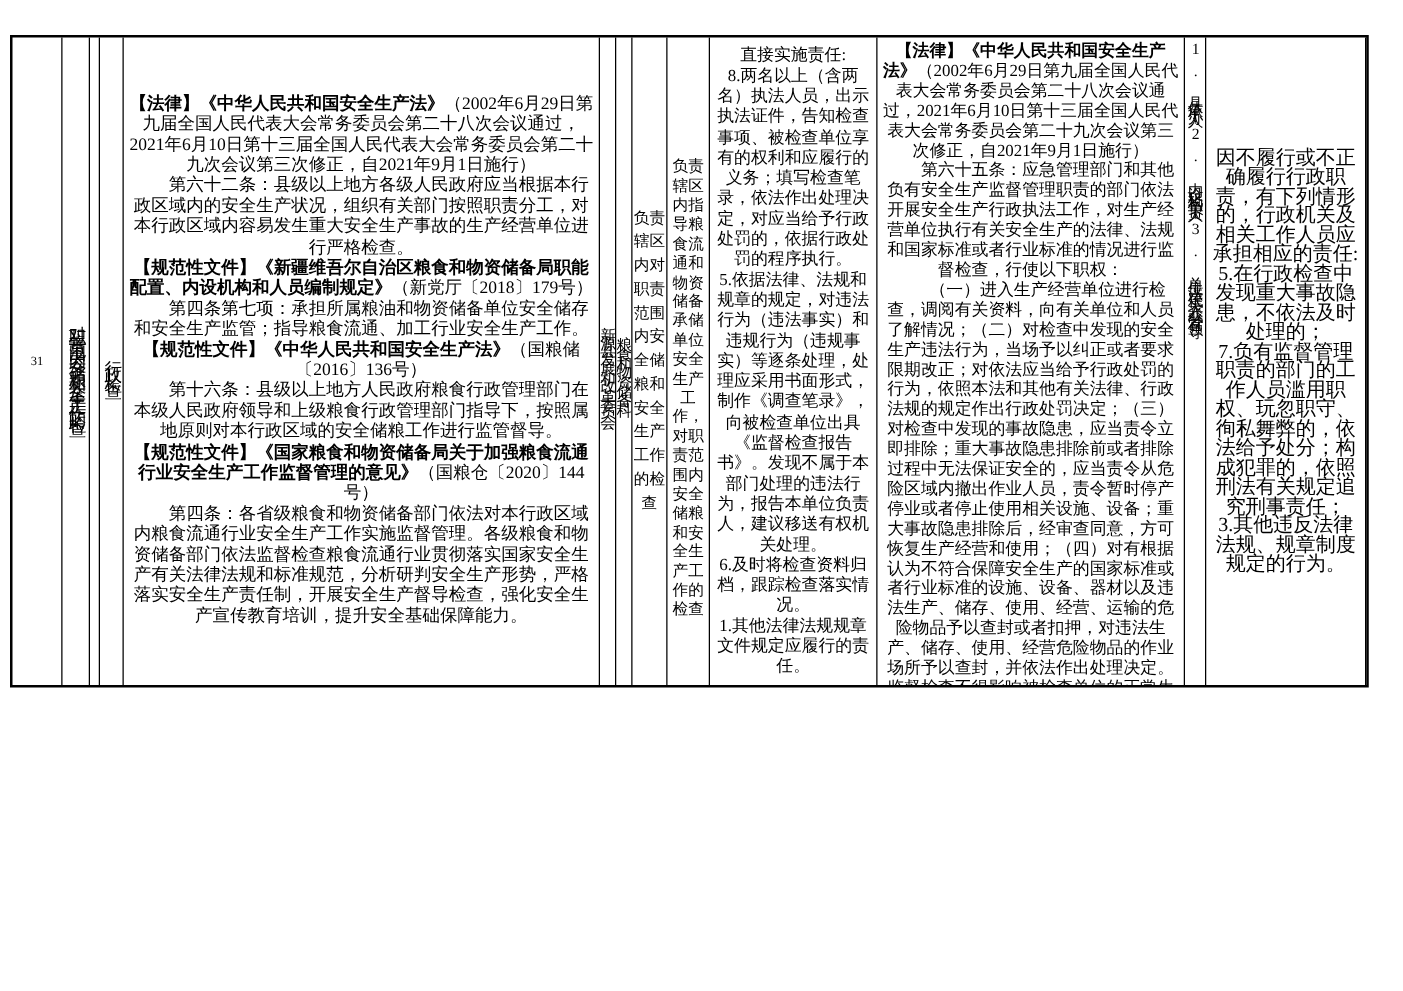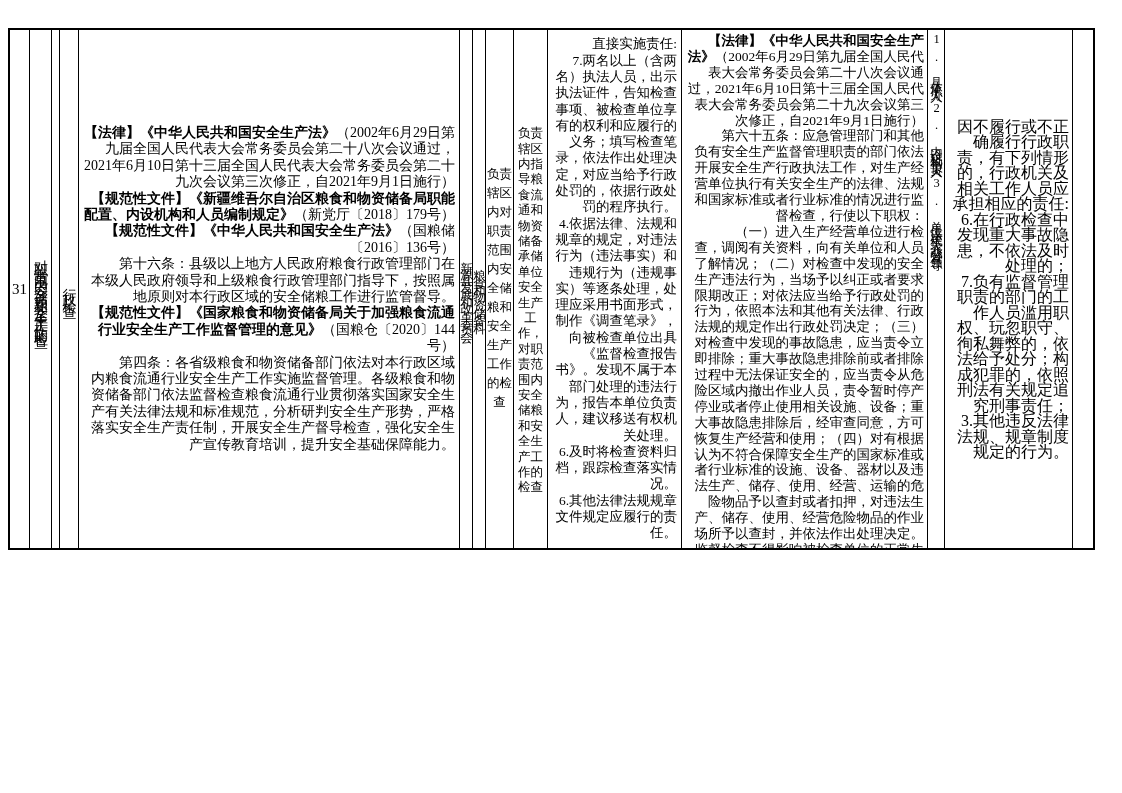--- a/index.html
+++ b/index.html
@@ -13,21 +13,21 @@
     display:flex; background:#fff;
   }
   .cell {
     border-right:1px solid #000; height:100%;
     display:flex; align-items:center; justify-content:center;
     overflow:hidden; flex:0 0 auto;
   }
   .cell:last-child { border-right:none; }
 
   
-  .c-rownum   { width:20px; font-size:15px; }
+  .c-rownum   { width:40px; font-size:10px; }
   .c-item     { width:22px; }
   .c-spacerL  { width:8px; }
   .c-type     { width:19px; }
   .c-legal1   { width:381px; }
   .c-unit     { width:13px; }
   .c-dept     { width:13px; }
   .c-duty1    { width:28px;font-family:Liberation Mono, monospace; }
   .c-duty2    { width:34px; }
   .c-direct   { width:134px; }
   .c-legal2   { width:246px; align-items:flex-start; }
@@ -43,21 +43,21 @@
   .v-dept    { font-size:12.5px; letter-spacing:7.5px; }
   .v-persons { font-size:12.5px; letter-spacing:3.5px; padding-top:2px; }
 
   
   .wrap2 { word-break:break-all; text-align:center; line-height:15.4px; font-size:12.5px; }
   .c-duty1 .wrap2 { width:26px; line-height:19px; }
   .c-duty2 .wrap2 { width:26px;margin-top:44px; }
 
   
   .paras { width:100%; }
-  .paras p { text-align:right; }
+  .paras p { text-align:center; }
   .paras .indent { text-indent:2em; }
   .b { font-weight:bold; }
 
   .t-legal1 { font-size:14px;   line-height:16.4px; padding:0 4px; }
   .t-direct { font-size:13.5px; line-height:16.3px; padding:0 4px; }
   .t-legal2 { font-size:13.5px; line-height:15.9px; padding:3px 3px; }
   .t-account{ font-size:16px;   line-height:15.5px; padding:0 3px; }
 </style>
 </head>
 <body>
@@ -74,21 +74,23 @@
 
   <div class="cell c-spacerL"></div>
 
   <div class="cell c-type">
     <span class="vup v-type">行政检查</span>
   </div>
 
   <div class="cell c-legal1">
     <div class="paras t-legal1">
         <p><span class="b">【法律】《中华人民共和国安全生产法》</span><span>（2002年6月29日第九届全国人民代表大会常务委员会第二十八次会议通过，2021年6月10日第十三届全国人民代表大会常务委员会第二十九次会议第三次修正，自2021年9月1日施行）</span></p>
+        <p class="indent"><span>第六十二条：县级以上地方各级人民政府应当根据本行政区域内的安全生产状况，组织有关部门按照职责分工，对本行政区域内容易发生重大安全生产事故的生产经营单位进行严格检查。</span></p>
         <p><span class="b">【规范性文件】《新疆维吾尔自治区粮食和物资储备局职能配置、内设机构和人员编制规定》</span><span>（新党厅〔2018〕179号）</span></p>
+        <p class="indent"><span>第四条第七项：承担所属粮油和物资储备单位安全储存和安全生产监管；指导粮食流通、加工行业安全生产工作。</span></p>
         <p><span class="b">【规范性文件】《中华人民共和国安全生产法》</span><span>（国粮储〔2016〕136号）</span></p>
         <p class="indent"><span>第十六条：县级以上地方人民政府粮食行政管理部门在本级人民政府领导和上级粮食行政管理部门指导下，按照属地原则对本行政区域的安全储粮工作进行监管督导。</span></p>
         <p><span class="b">【规范性文件】《国家粮食和物资储备局关于加强粮食流通行业安全生产工作监督管理的意见》</span><span>（国粮仓〔2020〕144号）</span></p>
         <p class="indent"><span>第四条：各省级粮食和物资储备部门依法对本行政区域内粮食流通行业安全生产工作实施监督管理。各级粮食和物资储备部门依法监督检查粮食流通行业贯彻落实国家安全生产有关法律法规和标准规范，分析研判安全生产形势，严格落实安全生产责任制，开展安全生产督导检查，强化安全生产宣传教育培训，提升安全基础保障能力。</span></p>
       </div>
   </div>
 
   <div class="cell c-unit">
     <span class="vup v-unit">新源县发展和改革委员会</span>
   </div>
@@ -101,43 +103,43 @@
     <div class="wrap2">负责辖区内对职责范围内安全储粮和安全生产工作的检查</div>
   </div>
 
   <div class="cell c-duty2">
     <div class="wrap2">负责辖区内指导粮食流通和物资储备承储单位安全生产工作，对职责范围内安全储粮和安全生产工作的检查</div>
   </div>
 
   <div class="cell c-direct">
     <div class="paras t-direct">
         <p><span>直接实施责任:</span></p>
-        <p><span>7.两名以上（含两名）执法人员，出示执法证件，告知检查事项、被检查单位享有的权利和应履行的义务；填写检查笔录，依法作出处理决定，对应当给予行政处罚的，依据行政处罚的程序执行。</span></p>
-        <p><span>4.依据法律、法规和规章的规定，对违法行为（违法事实）和违规行为（违规事实）等逐条处理，处理应采用书面形式，制作《调查笔录》，向被检查单位出具《监督检查报告书》。发现不属于本部门处理的违法行为，报告本单位负责人，建议移送有权机关处理。</span></p>
+        <p><span>8.两名以上（含两名）执法人员，出示执法证件，告知检查事项、被检查单位享有的权利和应履行的义务；填写检查笔录，依法作出处理决定，对应当给予行政处罚的，依据行政处罚的程序执行。</span></p>
+        <p><span>5.依据法律、法规和规章的规定，对违法行为（违法事实）和违规行为（违规事实）等逐条处理，处理应采用书面形式，制作《调查笔录》，向被检查单位出具《监督检查报告书》。发现不属于本部门处理的违法行为，报告本单位负责人，建议移送有权机关处理。</span></p>
         <p><span>6.及时将检查资料归档，跟踪检查落实情况。</span></p>
-        <p><span>6.其他法律法规规章文件规定应履行的责任。</span></p>
+        <p><span>1.其他法律法规规章文件规定应履行的责任。</span></p>
       </div>
   </div>
 
   <div class="cell c-legal2">
     <div class="paras t-legal2">
         <p><span class="b">【法律】《中华人民共和国安全生产法》</span><span>（2002年6月29日第九届全国人民代表大会常务委员会第二十八次会议通过，2021年6月10日第十三届全国人民代表大会常务委员会第二十九次会议第三次修正，自2021年9月1日施行）</span></p>
         <p class="indent"><span>第六十五条：应急管理部门和其他负有安全生产监督管理职责的部门依法开展安全生产行政执法工作，对生产经营单位执行有关安全生产的法律、法规和国家标准或者行业标准的情况进行监督检查，行使以下职权：</span></p>
         <p class="indent"><span>（一）进入生产经营单位进行检查，调阅有关资料，向有关单位和人员了解情况；（二）对检查中发现的安全生产违法行为，当场予以纠正或者要求限期改正；对依法应当给予行政处罚的行为，依照本法和其他有关法律、行政法规的规定作出行政处罚决定；（三）对检查中发现的事故隐患，应当责令立即排除；重大事故隐患排除前或者排除过程中无法保证安全的，应当责令从危险区域内撤出作业人员，责令暂时停产停业或者停止使用相关设施、设备；重大事故隐患排除后，经审查同意，方可恢复生产经营和使用；（四）对有根据认为不符合保障安全生产的国家标准或者行业标准的设施、设备、器材以及违法生产、储存、使用、经营、运输的危险物品予以查封或者扣押，对违法生产、储存、使用、经营危险物品的作业场所予以查封，并依法作出处理决定。监督检查不得影响被检查单位的正常生产经营活动。</span></p>
       </div>
   </div>
 
   <div class="cell c-persons">
     <span class="vup v-persons">1.具体承办人；2.内设机构负责人；3.单位法定代表人或分管领导</span>
   </div>
 
   <div class="cell c-account">
     <div class="paras t-account">
         <p><span>因不履行或不正确履行行政职责，有下列情形的，行政机关及相关工作人员应承担相应的责任:</span></p>
-        <p><span>6.在行政检查中发现重大事故隐患，不依法及时处理的；</span></p>
+        <p><span>5.在行政检查中发现重大事故隐患，不依法及时处理的；</span></p>
         <p><span>7.负有监督管理职责的部门的工作人员滥用职权、玩忽职守、徇私舞弊的，依法给予处分；构成犯罪的，依照刑法有关规定追究刑事责任；</span></p>
         <p><span>3.其他违反法律法规、规章制度规定的行为。</span></p>
       </div>
   </div>
 
   <div class="cell c-spacerR"></div>
 
 </div>
 
 </body></html>

